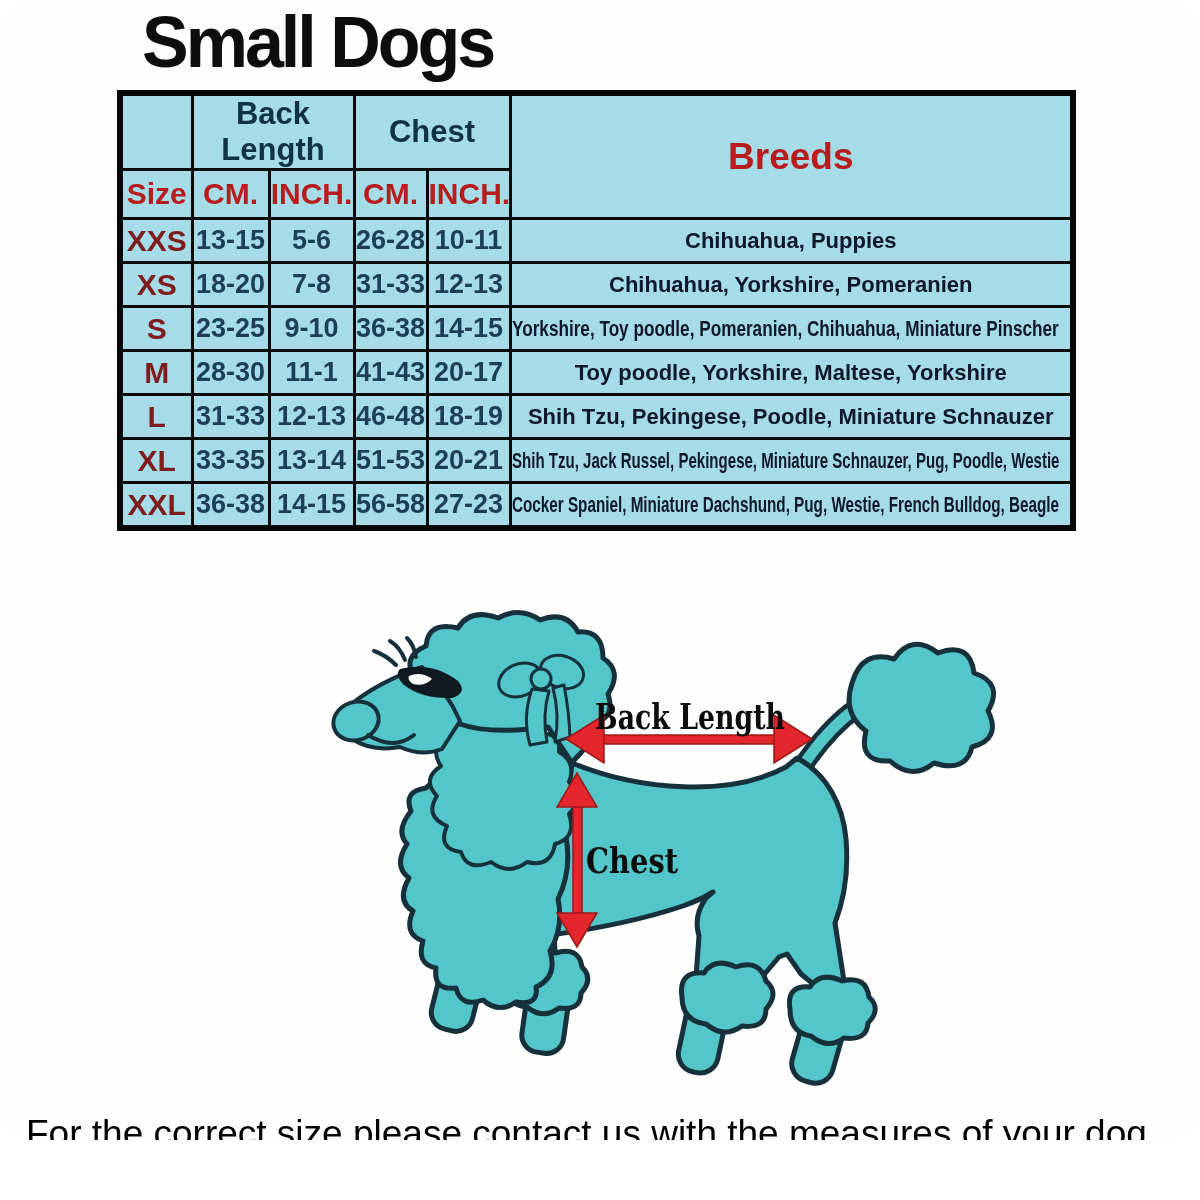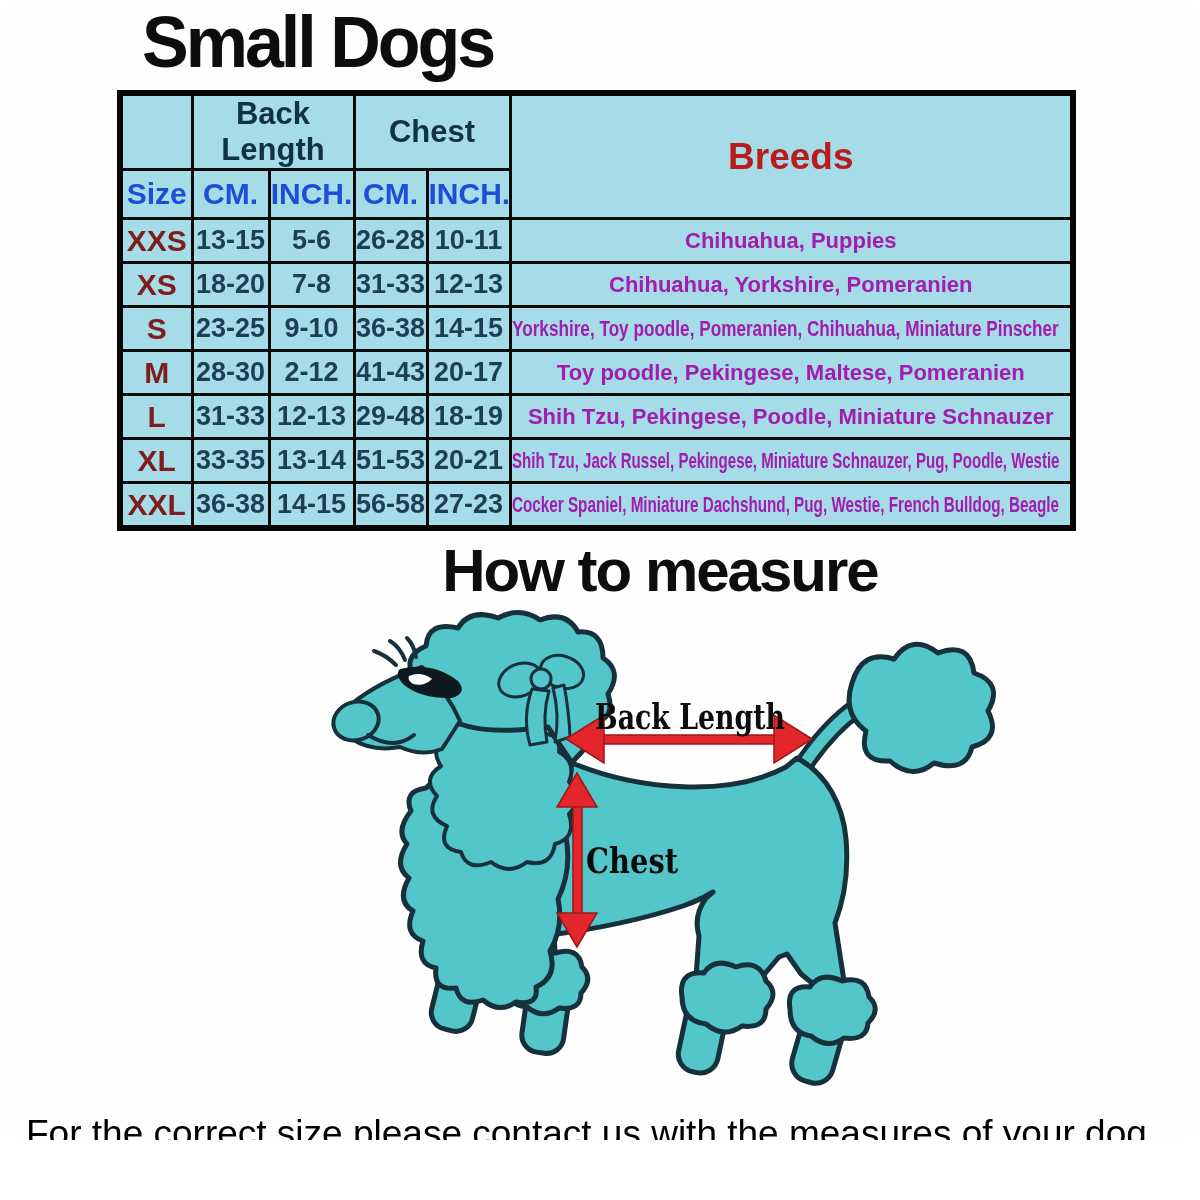--- a/index.html
+++ b/index.html
@@ -17,26 +17,26 @@
   
   .size-table-wrap{position:absolute;left:117px;top:90px;}
   table.size{border-collapse:collapse;table-layout:fixed;width:953px;background:#a6dbe8;
              border:6px solid #070707;}
   table.size td{border:3px solid #0a0a0a;text-align:center;vertical-align:middle;
              overflow:hidden;padding:0;}
   tr.hrow1 td{height:43px;}
   tr.hrow2 td{height:46px;}
   .group-h{font-size:31px;font-weight:bold;color:#103246;}
   .breeds-h{font-size:37px;font-weight:bold;color:#b91c1c;}
-  tr.hrow2 td{color:#1d4ed8;font-weight:bold;font-size:30px;text-align:center;}
+  tr.hrow2 td{color:#b91c1c;font-weight:bold;font-size:30px;text-align:center;}
   tbody.data td{height:41px;}
   td.col-size{font-size:30px;font-weight:bold;color:#7f1d1d;}
   td.col-back_cm,td.col-back_inch,td.col-chest_cm,td.col-chest_inch{
       font-size:27px;font-weight:bold;color:#1c3f56;}
-  td.col-breeds{font-size:22px;font-weight:bold;color:#a21caf;text-align:left;
+  td.col-breeds{font-size:22px;font-weight:bold;color:#0f172a;text-align:left;
       padding-left:7px;padding-right:3px;white-space:nowrap;}
   td.col-breeds .fit{display:inline-block;white-space:nowrap;}
 
   
   .poodle-box{position:absolute;left:310px;top:605px;width:700px;height:500px;}
 
   
   .footer-note{position:absolute;left:26px;top:1110px;font-size:37px;line-height:48px;
       color:#000;font-family:"Liberation Sans",sans-serif;}
 </style>
@@ -93,30 +93,30 @@
             <td class="col-size">S</td>
             <td class="col-back_cm">23-25</td>
             <td class="col-back_inch">9-10</td>
             <td class="col-chest_cm">36-38</td>
             <td class="col-chest_inch">14-15</td>
             <td class="col-breeds"><span class="fit" style="transform-origin: left center; transform: scaleX(0.78);">Yorkshire, Toy poodle, Pomeranien, Chihuahua, Miniature Pinscher</span></td>
           </tr>
           <tr>
             <td class="col-size">M</td>
             <td class="col-back_cm">28-30</td>
-            <td class="col-back_inch">2-12</td>
+            <td class="col-back_inch">11-1</td>
             <td class="col-chest_cm">41-43</td>
             <td class="col-chest_inch">20-17</td>
-            <td class="col-breeds"><span class="fit">Toy poodle, Pekingese, Maltese, Pomeranien</span></td>
+            <td class="col-breeds"><span class="fit">Toy poodle, Yorkshire, Maltese, Yorkshire</span></td>
           </tr>
           <tr>
             <td class="col-size">L</td>
             <td class="col-back_cm">31-33</td>
             <td class="col-back_inch">12-13</td>
-            <td class="col-chest_cm">29-48</td>
+            <td class="col-chest_cm">46-48</td>
             <td class="col-chest_inch">18-19</td>
             <td class="col-breeds"><span class="fit">Shih Tzu, Pekingese, Poodle, Miniature Schnauzer</span></td>
           </tr>
           <tr>
             <td class="col-size">XL</td>
             <td class="col-back_cm">33-35</td>
             <td class="col-back_inch">13-14</td>
             <td class="col-chest_cm">51-53</td>
             <td class="col-chest_inch">20-21</td>
             <td class="col-breeds"><span class="fit" style="transform-origin: left center; transform: scaleX(0.684);">Shih Tzu, Jack Russel, Pekingese, Miniature Schnauzer, Pug, Poodle, Westie</span></td>
@@ -126,21 +126,20 @@
             <td class="col-back_cm">36-38</td>
             <td class="col-back_inch">14-15</td>
             <td class="col-chest_cm">56-58</td>
             <td class="col-chest_inch">27-23</td>
             <td class="col-breeds"><span class="fit" style="transform-origin: left center; transform: scaleX(0.693);">Cocker Spaniel, Miniature Dachshund, Pug, Westie, French Bulldog, Beagle</span></td>
           </tr>
         </tbody>
     </table>
   </div>
 
-  <div class="measure-title">How to measure</div>
 
   <svg class="poodle-box" viewBox="0 0 700 500">
     <g fill="#52c6c9" stroke="#16313b" stroke-width="5" stroke-linejoin="round" stroke-linecap="round">
 
       <path d="M 487 170 Q 515 125 548 102" fill="none" stroke-width="20"></path>
       <path d="M 487 170 Q 515 125 548 102" fill="none" stroke="#52c6c9" stroke-width="11"></path>
 
       <path d="M 542 78 Q 552 44 584 54 Q 602 28 628 48 Q 660 36 664 68 Q 694 78 678 106 Q 692 134 662 142 Q 656 168 624 158 Q 602 176 580 156 Q 548 158 556 126 Q 532 108 542 78 Z"></path>
 
       <path d="M 262 158 C 330 186 420 192 476 162 L 487 153 C 517 169 533 200 536 234 C 539 270 532 300 525 318 L 534 376 L 508 383 L 491 369 L 477 349 L 469 352 L 452 372 L 386 372 L 389 331 Q 383 311 396 293 L 403 287 Q 390 295 373 301 C 331 315 293 323 240 330 Z"></path>

